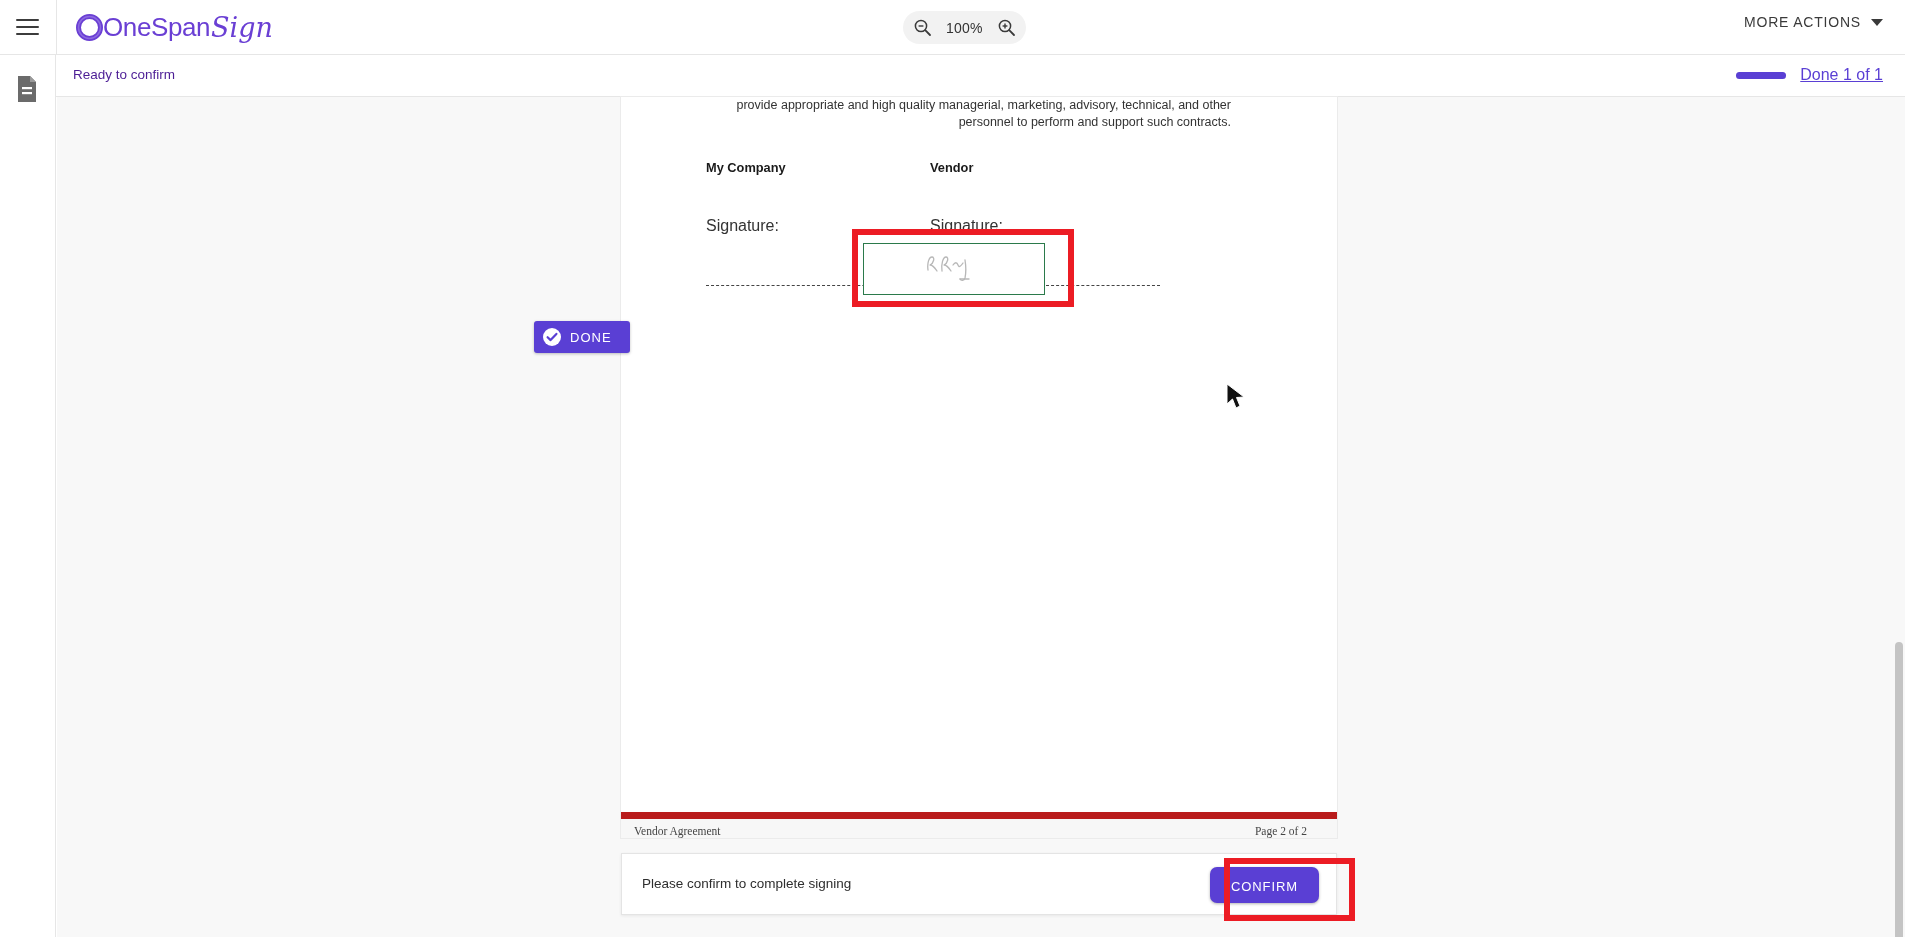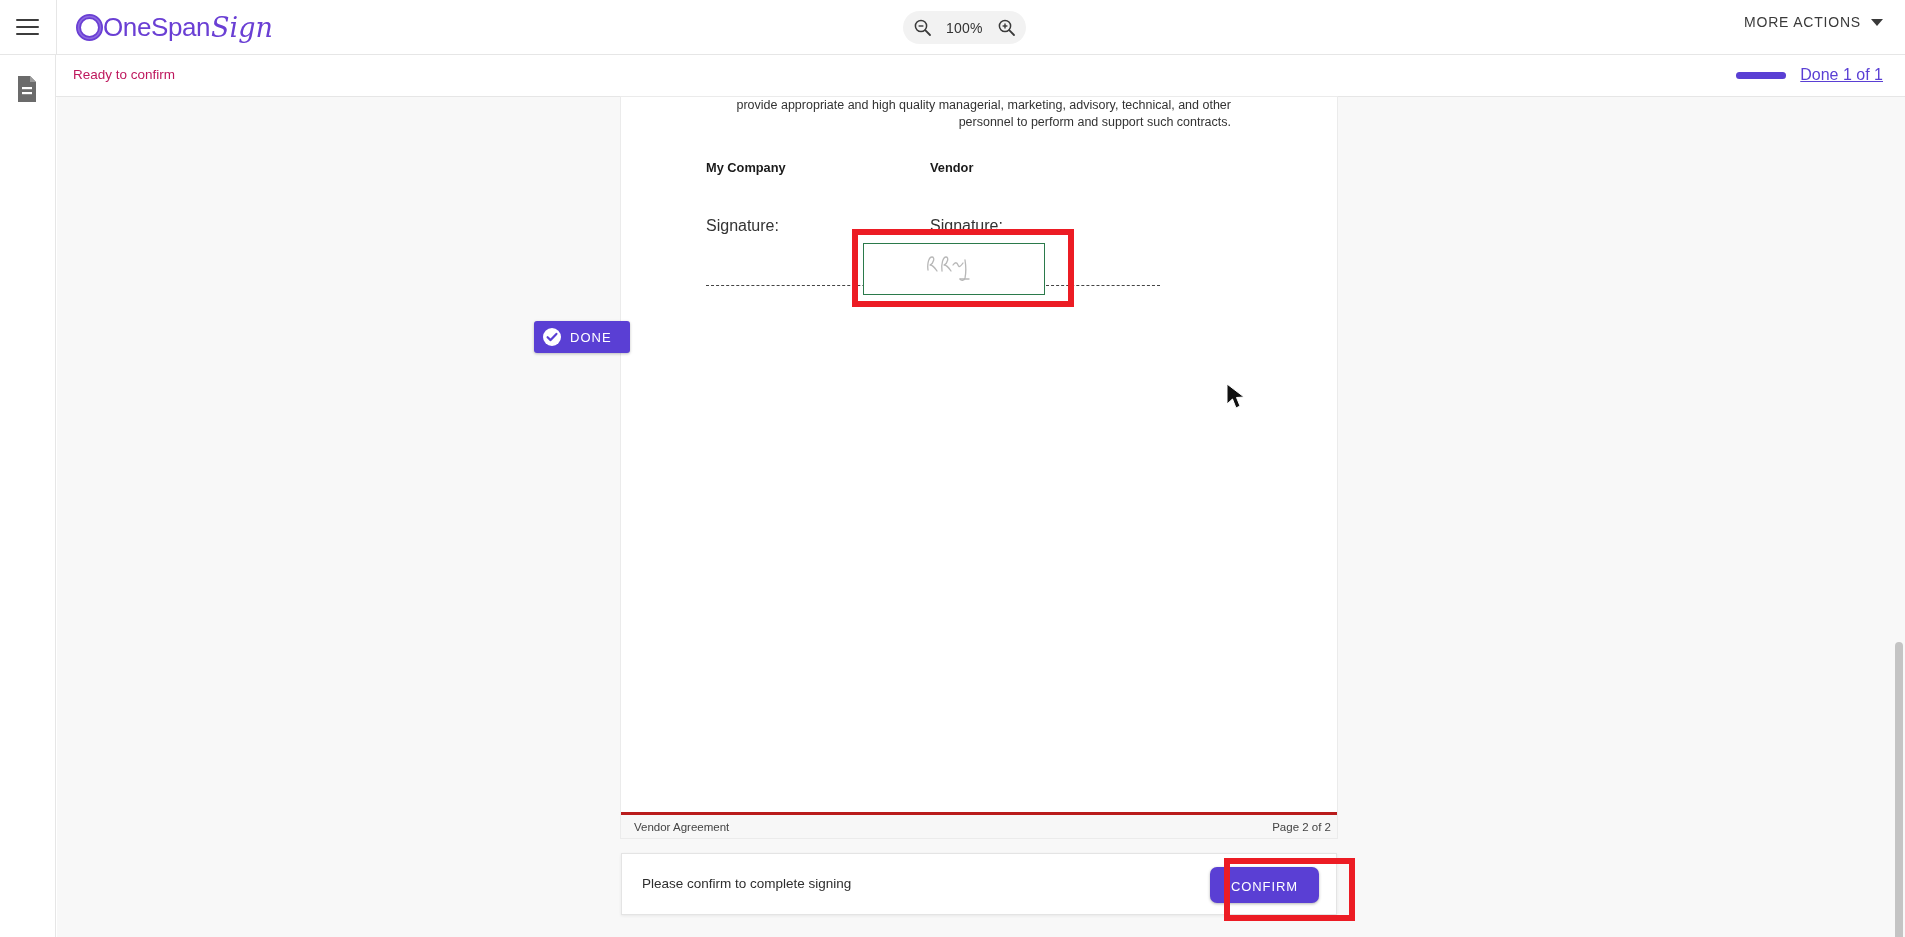--- a/index.html
+++ b/index.html
@@ -66,21 +66,21 @@
   }
 
   
   .statusbar {
     position: absolute; top: 55px; left: 0;
     width: 1905px; height: 42px;
     background: #ffffff; border-bottom: 1px solid #e6e6e6;
   }
   .status-text {
     position: absolute; left: 73px; top: 12px;
-    font-size: 13.5px; color: #be185d;
+    font-size: 13.5px; color: #4c1d95;
   }
   .progress-wrap {
     position: absolute; right: 22px; top: 11px;
     display: flex; align-items: center; gap: 14px;
   }
   .progress-track {
     width: 50px; height: 7px; border-radius: 4px; background: #d7d7e8;
   }
   .progress-fill {
     height: 7px; border-radius: 4px; background: #5a3fd4; width: 100%;
@@ -128,27 +128,27 @@
   }
   .sig-line {
     position: absolute;
     border-bottom: 1px solid #444;
   }
 
   
   .page-footer {
     position: absolute; left: 0; bottom: 0;
     width: 716px; height: 26px;
-    background: #f7f7f7; border-top: 3px solid #b91c1c;
+    background: #f7f7f7; border-top: 7px solid #b91c1c; font-family: Liberation Serif, serif;
   }
   .pf-left {
     position: absolute; left: 13px; top: 6px; font-size: 11.5px; color: #444;
   }
   .pf-right {
-    position: absolute; right: 6px; top: 6px; font-size: 11.5px; color: #444;
+    position: absolute; right: 30px; top: 6px; font-size: 11.5px; color: #444;
   }
 
   
   .done-badge {
     position: absolute; left: 477px; top: 224px;
     height: 32px; padding: 0 18px 0 9px;
     background: #5a3fd4; border-radius: 3px;
     display: flex; align-items: center; gap: 9px;
     box-shadow: 0 1px 3px rgba(0,0,0,0.25);
     cursor: pointer;

